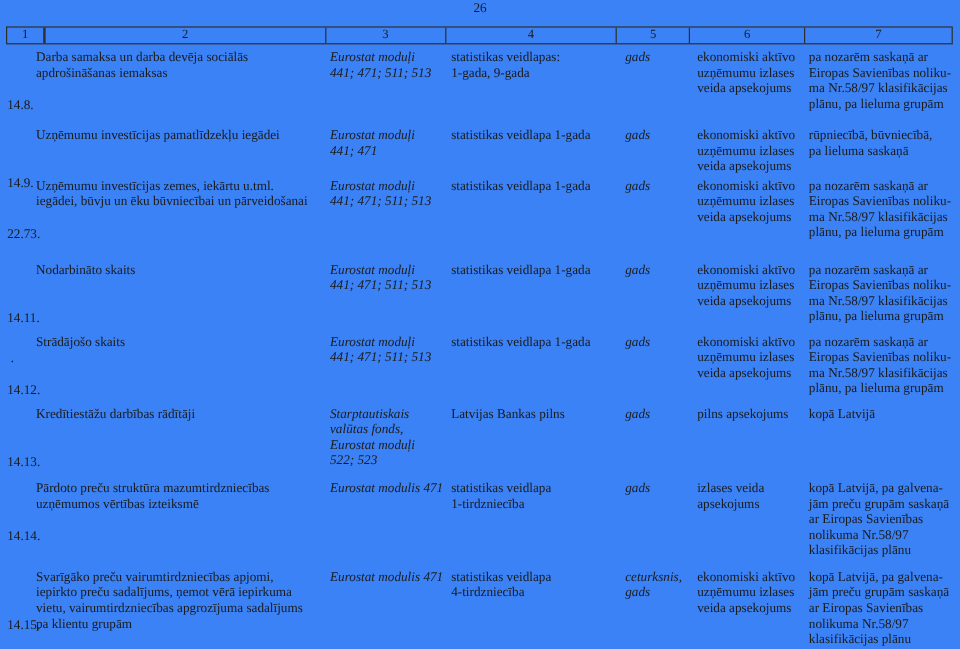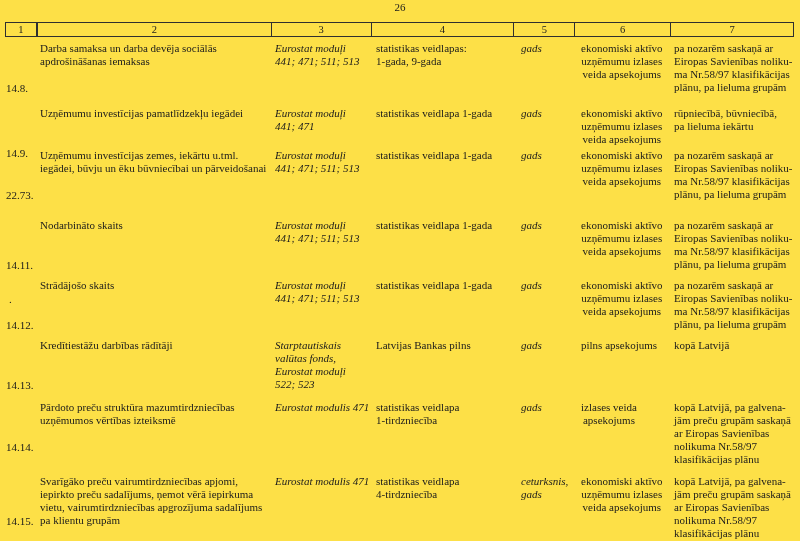--- a/index.html
+++ b/index.html
@@ -1,19 +1,19 @@
 <!DOCTYPE html>
 <html><head>
 <meta charset="utf-8">
 <style>
   html,body{margin:0;padding:0;background:#fff;}
   .page{
     position:relative;
     width:800px;height:541px;
-    background:#fde047;
+    background:#3b82f6;
     font-family:"Liberation Serif", serif;
     color:#1b1b1b;
     overflow:hidden;
   }
   .pagenum{
     position:absolute;top:1px;left:0;width:800px;
     text-align:center;font-size:11px;line-height:13px;
   }
   
   .thead{
@@ -33,22 +33,22 @@
   .hw1{width:32px;} .hw2{width:234px;} .hw3{width:100px;} .hw4{width:143px;}
   .hw5{width:61px;}  .hw6{width:96px;}  .hw7{width:122px;}
 
   
   .trow{position:absolute;left:0;width:800px;}
   .cell{
     position:absolute;top:0;
     font-size:11px;line-height:13px;
     white-space:pre;
   }
-  .c1{left:6px;margin-top:40px;}  .c2{left:40px;}  .c3{left:275px;font-style:italic;} .c4{left:376px;}
-  .c5{left:521px;font-style:italic;} .c6{left:581px;text-align:center;} .c7{left:674px;}
+  .c1{left:6px;margin-top:40px;}  .c2{left:30px;}  .c3{left:275px;font-style:italic;} .c4{left:376px;}
+  .c5{left:521px;font-style:italic;} .c6{left:581px;} .c7{left:674px;}
 
   .stray{
     position:absolute;left:9px;top:293px;
     font-size:11px;line-height:13px;
   }
 </style>
 </head>
 <body>
 
 <div class="page">
@@ -87,21 +87,21 @@
     <div class="cell c1">14.9.</div>
     <div class="cell c2">Uzņēmumu investīcijas pamatlīdzekļu iegādei</div>
     <div class="cell c3">Eurostat moduļi
 441; 471</div>
     <div class="cell c4">statistikas veidlapa 1-gada</div>
     <div class="cell c5">gads</div>
     <div class="cell c6">ekonomiski aktīvo
 uzņēmumu izlases
 veida apsekojums</div>
     <div class="cell c7">rūpniecībā, būvniecībā,
-pa lieluma iekārtu</div>
+pa lieluma saskaņā</div>
   </div>
 
   <div class="trow" style="top:149px">
     <div class="cell c1">22.73.</div>
     <div class="cell c2">Uzņēmumu investīcijas zemes, iekārtu u.tml.
 iegādei, būvju un ēku būvniecībai un pārveidošanai</div>
     <div class="cell c3">Eurostat moduļi
 441; 471; 511; 513</div>
     <div class="cell c4">statistikas veidlapa 1-gada</div>
     <div class="cell c5">gads</div>

